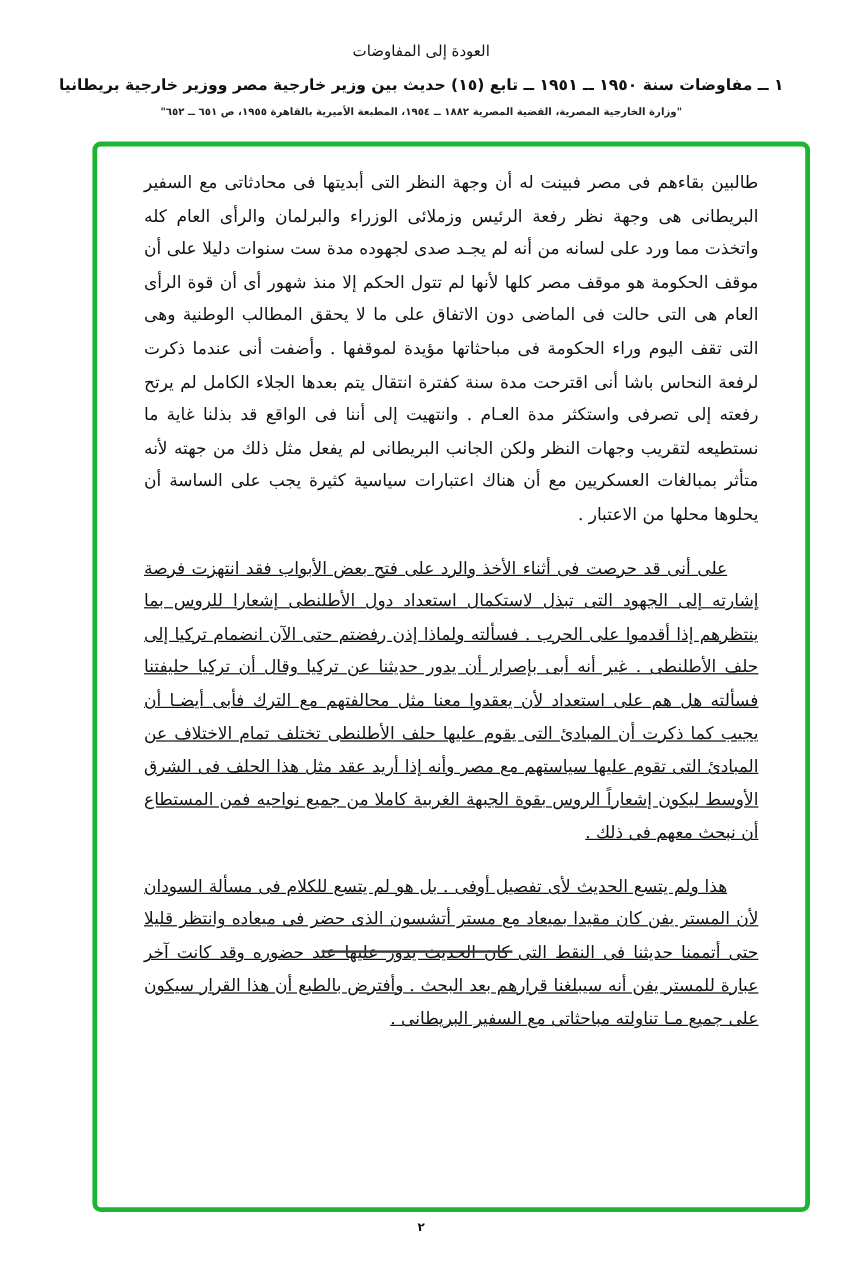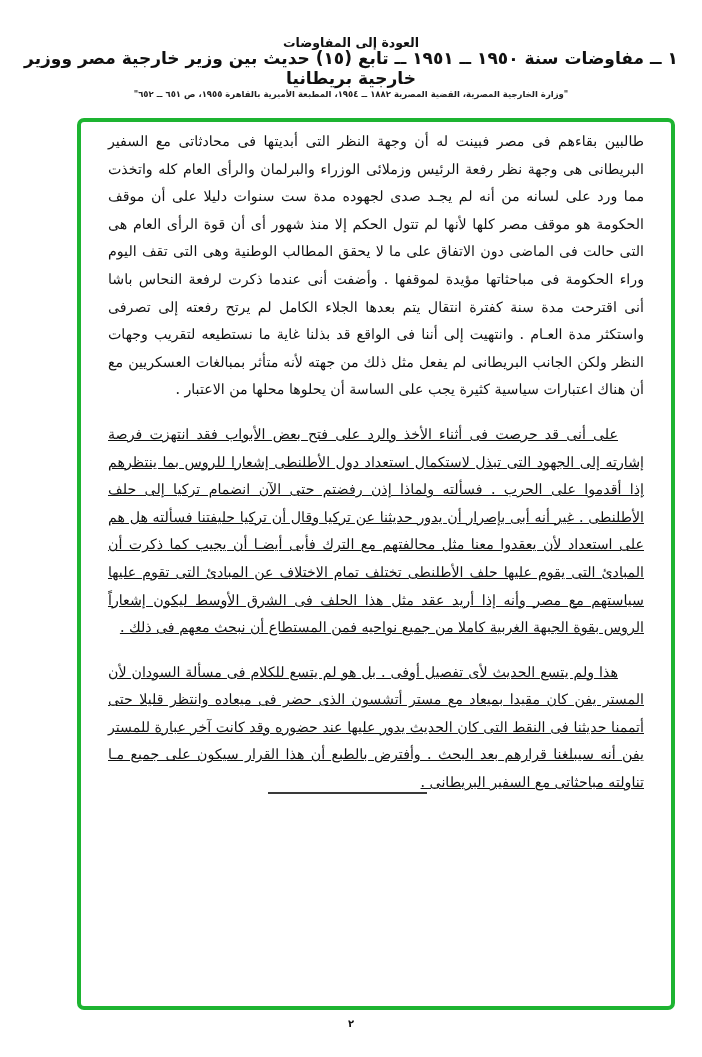--- a/index.html
+++ b/index.html
@@ -22,32 +22,32 @@
       width: 702px;
       text-align: center;
       direction: rtl;
     }
     .header-title {
       position: absolute;
       top: 33px;
       left: 0;
       width: 702px;
       font-family: "DejaVu Sans", "Liberation Sans", sans-serif;
-      font-weight: bold;
+      font-weight: normal;
       font-size: 12.5px;
       line-height: 20px;
     }
     .header-subtitle {
       position: absolute;
-      top: 48px;
+      top: 62px;
       left: 0;
       width: 702px;
       font-family: "DejaVu Sans", "Liberation Sans", sans-serif;
       font-weight: bold;
-      font-size: 17px;
+      font-size: 13px;
       line-height: 20px;
       letter-spacing: -0.2px;
     }
     .header-source {
       position: absolute;
       top: 87px;
       left: 0;
       width: 702px;
       font-family: "DejaVu Sans", "Liberation Sans", sans-serif;
       font-weight: bold;
@@ -72,21 +72,21 @@
       width: 536px;
       direction: rtl;
       text-align: justify;
       text-align-last: right;
       font-family: "DejaVu Serif", "Liberation Serif", serif;
       font-size: 14.2px;
       line-height: 27.6px;
       color: #111;
     }
     .para {
-      margin: 0;
+      margin: 12px;
       padding: 0;
     }
     .para.indent {
       text-indent: 26px;
       text-decoration: underline;
     }
     .para + .para {
       margin-top: 17px;
     }
     .rule {

